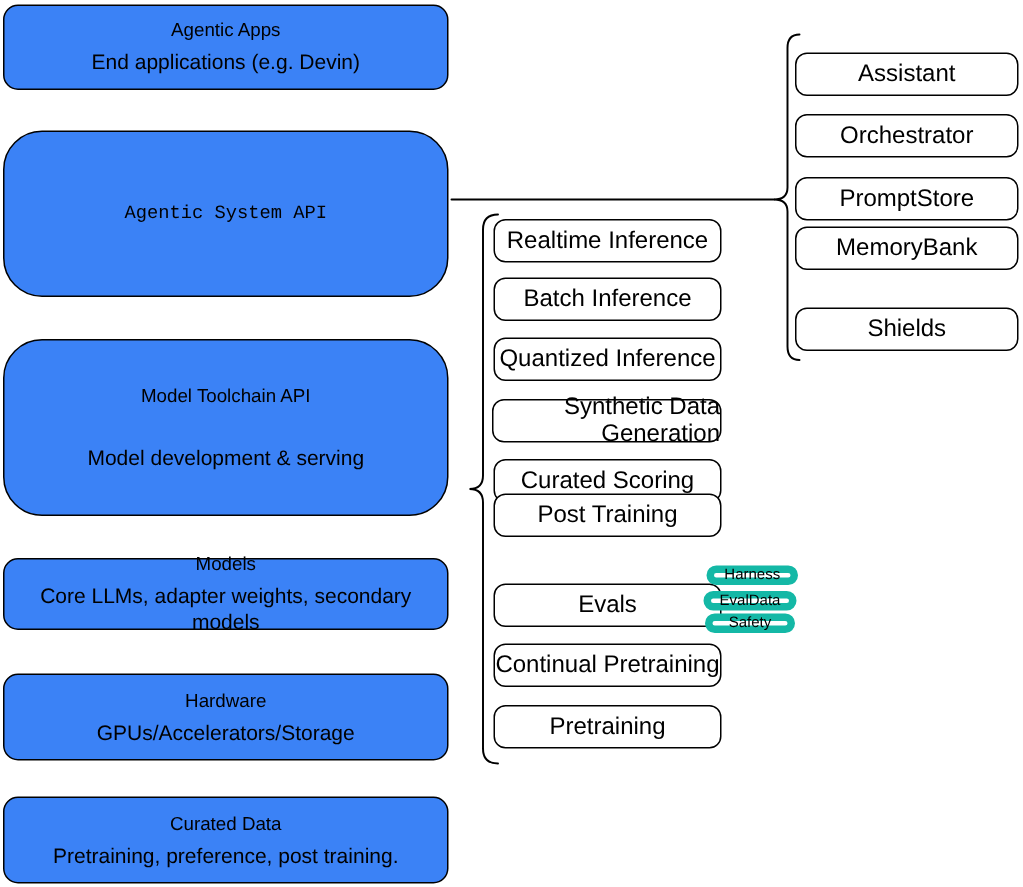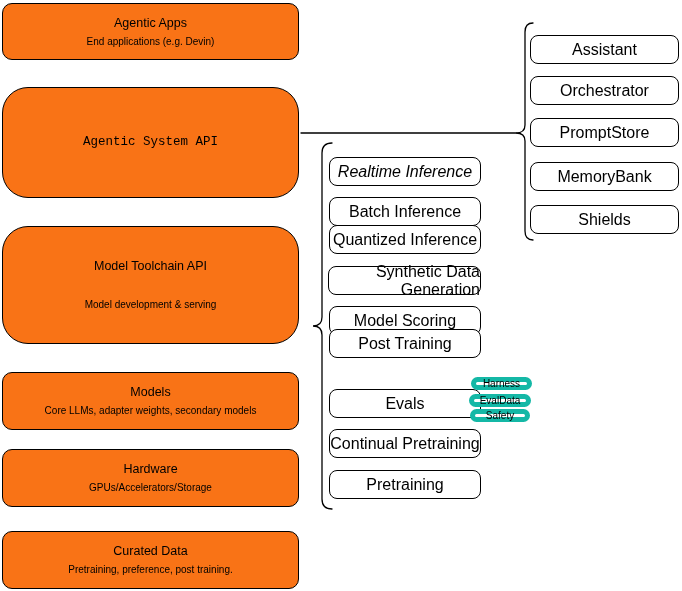--- a/index.html
+++ b/index.html
@@ -14,33 +14,33 @@
   }
   svg.overlay {
     position: absolute;
     left: 0; top: 0;
     width: 682px; height: 591px;
     z-index: 1;
     pointer-events: none;
   }
   .box {
     position: absolute;
-    background: #f97316;
+    background: #3b82f6;
     border: 1px solid #000000;
     box-sizing: border-box;
     display: flex;
     flex-direction: column;
     align-items: center;
     justify-content: center;
     text-align: center;
     z-index: 2;
   }
   .left-col { left: 2px; width: 297px; }
   .box .title { font-size: 12.5px; line-height: 1.2; }
-  .box .subtitle { font-size: 10px; line-height: 1.2; margin-top: 5px; }
+  .box .subtitle { font-size: 14px; line-height: 1.2; margin-top: 5px; }
   .stack-box {
     position: absolute;
     background: #ffffff;
     border: 1px solid #000000;
     border-radius: 8px;
     box-sizing: border-box;
     display: flex;
     align-items: center;
     justify-content: center;
     text-align: center;
@@ -81,48 +81,48 @@
 
   <div class="box left-col" style="top:87px; height:111px; border-radius:26px;font-family:Liberation Mono, monospace;">
     <div class="title">Agentic System API</div>
   </div>
 
   <div class="box left-col" style="top:226px; height:118px; border-radius:26px;gap:20px;">
     <div class="title">Model Toolchain API</div>
     <div class="subtitle">Model development &amp; serving</div>
   </div>
 
-  <div class="box left-col" style="top:372px; height:58px; border-radius:10px;">
+  <div class="box left-col" style="top:372px; height:48px; border-radius:10px;">
     <div class="title">Models</div>
     <div class="subtitle">Core LLMs, adapter weights, secondary models</div>
   </div>
 
   <div class="box left-col" style="top:449px; height:58px; border-radius:10px;">
     <div class="title">Hardware</div>
     <div class="subtitle">GPUs/Accelerators/Storage</div>
   </div>
 
   <div class="box left-col" style="top:531px; height:58px; border-radius:10px;">
     <div class="title">Curated Data</div>
     <div class="subtitle">Pretraining, preference, post training.</div>
   </div>
 
-  <div class="stack-box mid" style="top:157px;font-style:italic;">Realtime Inference</div>
-  <div class="stack-box mid" style="top:185px;margin-top:12px;">Batch Inference</div>
+  <div class="stack-box mid" style="top:146px;">Realtime Inference</div>
+  <div class="stack-box mid" style="top:185px;">Batch Inference</div>
   <div class="stack-box mid" style="top:225px;">Quantized Inference</div>
   <div class="stack-box mid" style="top:266px; left:328px; width:153px;text-align:right;">Synthetic Data Generation</div>
-  <div class="stack-box mid" style="top:306px;">Model Scoring</div>
+  <div class="stack-box mid" style="top:306px;">Curated Scoring</div>
   <div class="stack-box mid" style="top:329px;">Post Training</div>
   <div class="stack-box mid" style="top:389px;">Evals</div>
   <div class="stack-box mid" style="top:429px;">Continual Pretraining</div>
   <div class="stack-box mid" style="top:470px;">Pretraining</div>
 
   <div class="pill" style="left:471px; top:377px; width:61px; height:13px;">Harness</div>
   <div class="pill" style="left:469px; top:394px; width:62px; height:13px;">EvalData</div>
   <div class="pill" style="left:470px; top:409px; width:60px; height:13px;">Safety</div>
 
   <div class="stack-box right" style="top:35px;">Assistant</div>
   <div class="stack-box right" style="top:76px;">Orchestrator</div>
   <div class="stack-box right" style="top:118px;">PromptStore</div>
-  <div class="stack-box right" style="top:162px;">MemoryBank</div>
+  <div class="stack-box right" style="top:151px;">MemoryBank</div>
   <div class="stack-box right" style="top:205px;">Shields</div>
 
 </div>
 
 </body></html>

